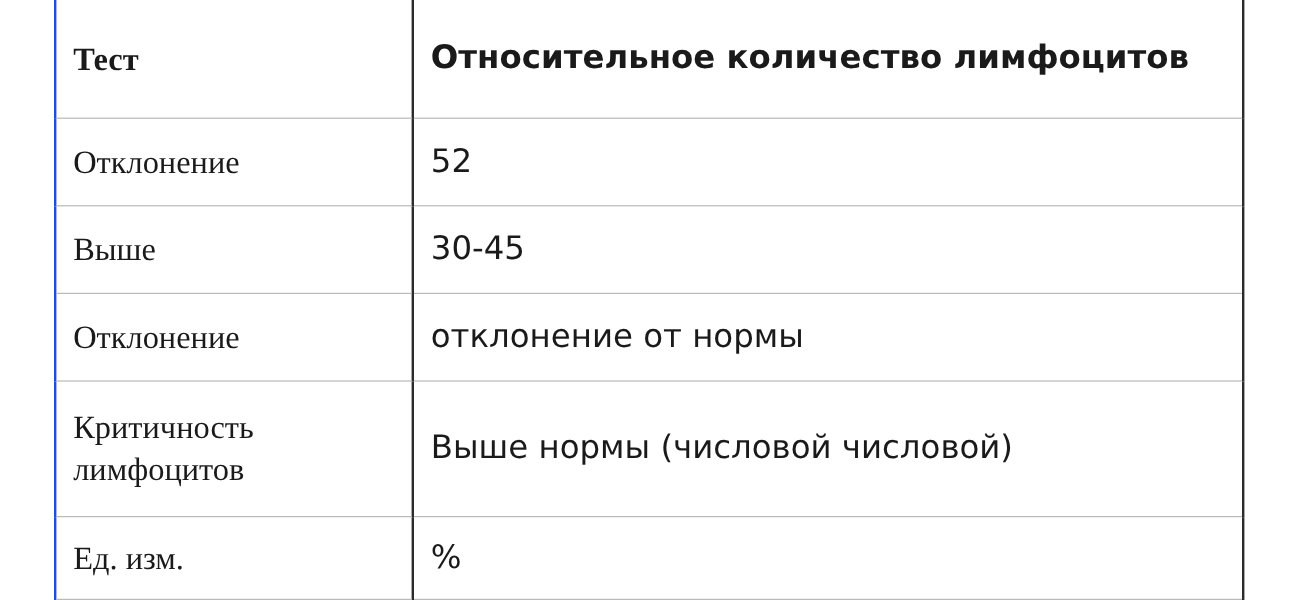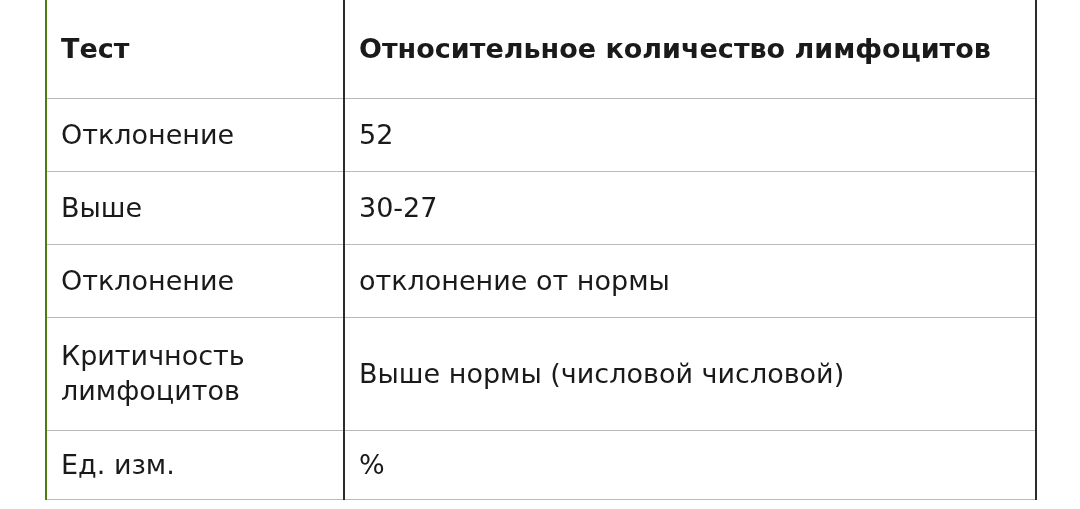--- a/index.html
+++ b/index.html
@@ -35,21 +35,22 @@
     border-left-color: #2b2b2b;
     border-right-color: #cfcfcf;
     padding: 0 14px;
     vertical-align: middle;
     font-size: 27px;
     line-height: 1.28;
     color: #1a1a1a;
   }
   
   table.result-table tr td:first-child {
-    border-left: 2px solid #4d7c0f;
+    border-left: 2px solid #1d4ed8;
+    font-family: Liberation Serif, serif;
   }
   table.result-table tr td:last-child {
     border-right: 2px solid #2b2b2b;
   }
   table.result-table tr td:first-child {
     border-right: 2px solid #2b2b2b;
   }
   table.result-table tr td {
     border-top: 1px solid #b9b9b9;
     border-bottom: 1px solid #b9b9b9;
@@ -93,21 +94,21 @@
         <td class="cell-value">Относительное количество лимфоцитов</td>
       </tr>
 
       <tr class="r-result">
         <td class="cell-label">Отклонение</td>
         <td class="cell-value">52</td>
       </tr>
 
       <tr class="r-norm">
         <td class="cell-label">Выше</td>
-        <td class="cell-value">30-27</td>
+        <td class="cell-value">30-45</td>
       </tr>
 
       <tr class="r-dev">
         <td class="cell-label">Отклонение</td>
         <td class="cell-value">отклонение от нормы</td>
       </tr>
 
       <tr class="r-crit">
         <td class="cell-label">Критичность лимфоцитов</td>
         <td class="cell-value">Выше нормы (числовой числовой)</td>

